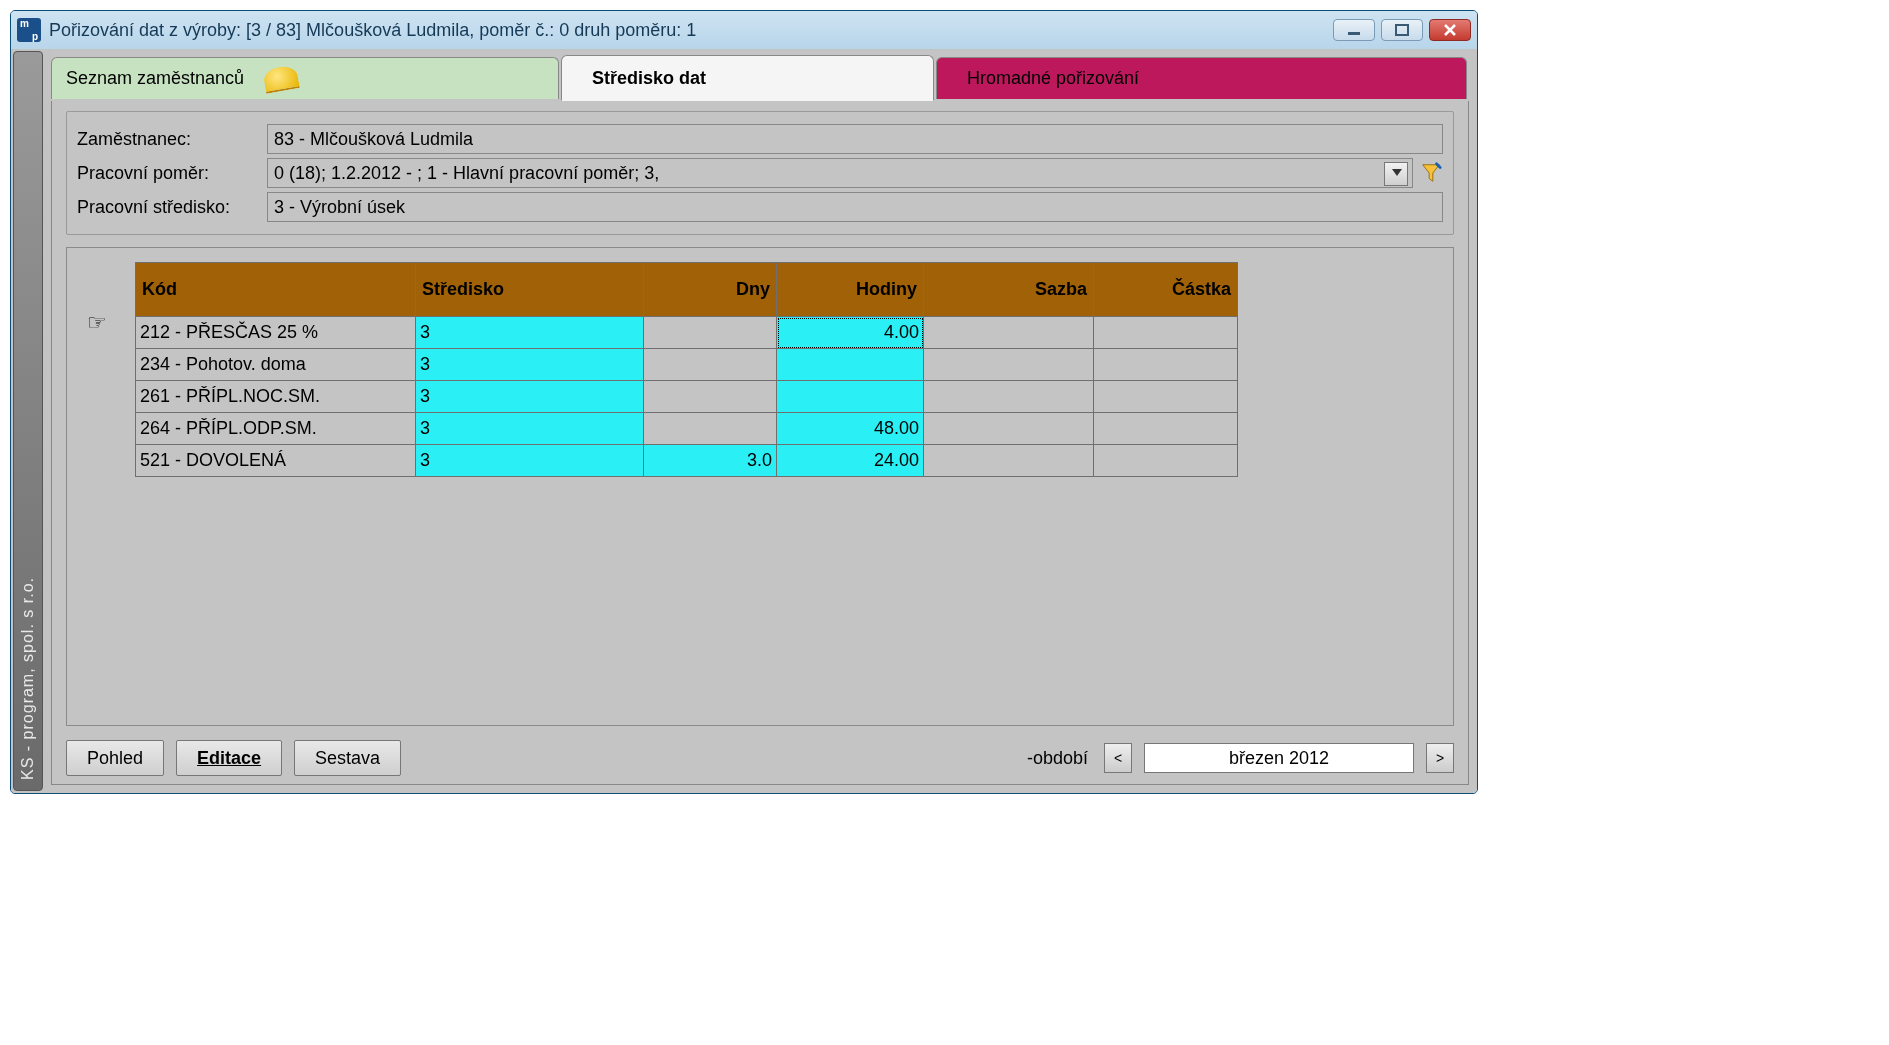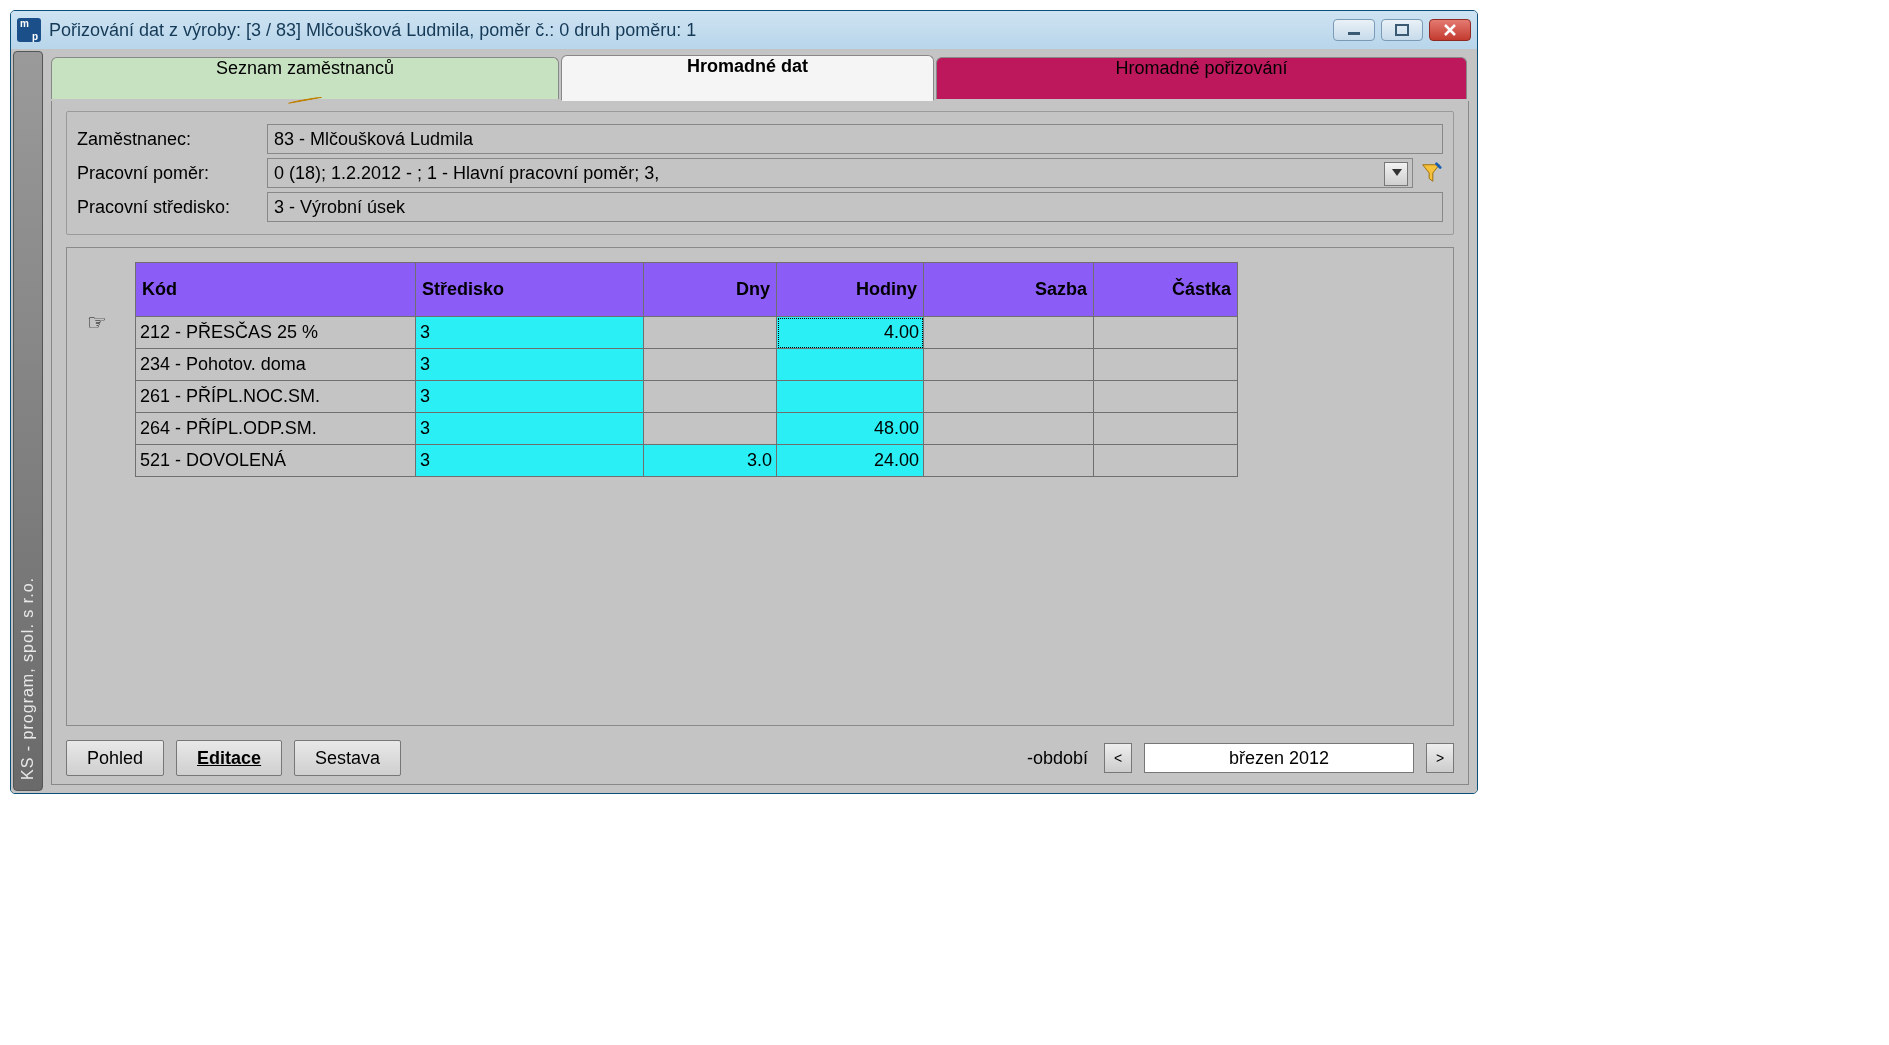--- a/index.html
+++ b/index.html
@@ -107,21 +107,20 @@
     border: 1px solid #888;
     border-bottom: none;
     padding: 0 30px;
     display: flex;
     align-items: center;
     font-size: 18px;
     margin-right: 2px;
     position: relative;
     top: 2px;
     height: 42px;
-    flex-direction: column;
   }
   .tab.t1 { background: #c7e2c1; width: 508px; padding: 0 14px; justify-content: flex-start; gap: 20px;}
   .tab.t2 { background: #f5f5f5; width: 373px; font-weight: bold; top:0; height:46px; z-index:2; border-bottom:1px solid #f5f5f5;}
   .tab.t3 { background: #be185d; flex:1; }
   .tab .golden-icon {
     width: 34px; height: 24px;
     background: radial-gradient(circle at 40% 40%, #ffe680, #e8b400);
     border-radius: 50% 50% 0 0;
     border-bottom: 2px solid #c08000;
     transform: rotate(-10deg);
@@ -200,21 +199,21 @@
     left: 20px;
     top: 62px;
     font-size: 22px;
   }
 
   table.grid {
     border-collapse: collapse;
     margin-left: 54px;
   }
   table.grid th {
-    background: #8b5cf6;
+    background: #a16207;
     border: 1px solid #6f6f6f;
     font-size: 18px;
     font-weight: bold;
     text-align: left;
     padding: 16px 6px;
     height: 34px;
   }
   table.grid th.r { text-align: right; }
   table.grid td {
     border: 1px solid #6f6f6f;
@@ -300,21 +299,21 @@
     </div>
 
     <div class="content">
 
       <div class="tabs">
         <div class="tab t1">
           <span>Seznam zaměstnanců</span>
           <span class="golden-icon"></span>
         </div>
         <div class="tab t2">
-          <span>Hromadné dat</span>
+          <span>Středisko dat</span>
         </div>
         <div class="tab t3">
           <span>Hromadné pořizování</span>
         </div>
       </div>
 
       <div class="pane">
 
         <div class="info-box">
           <div class="info-row">

